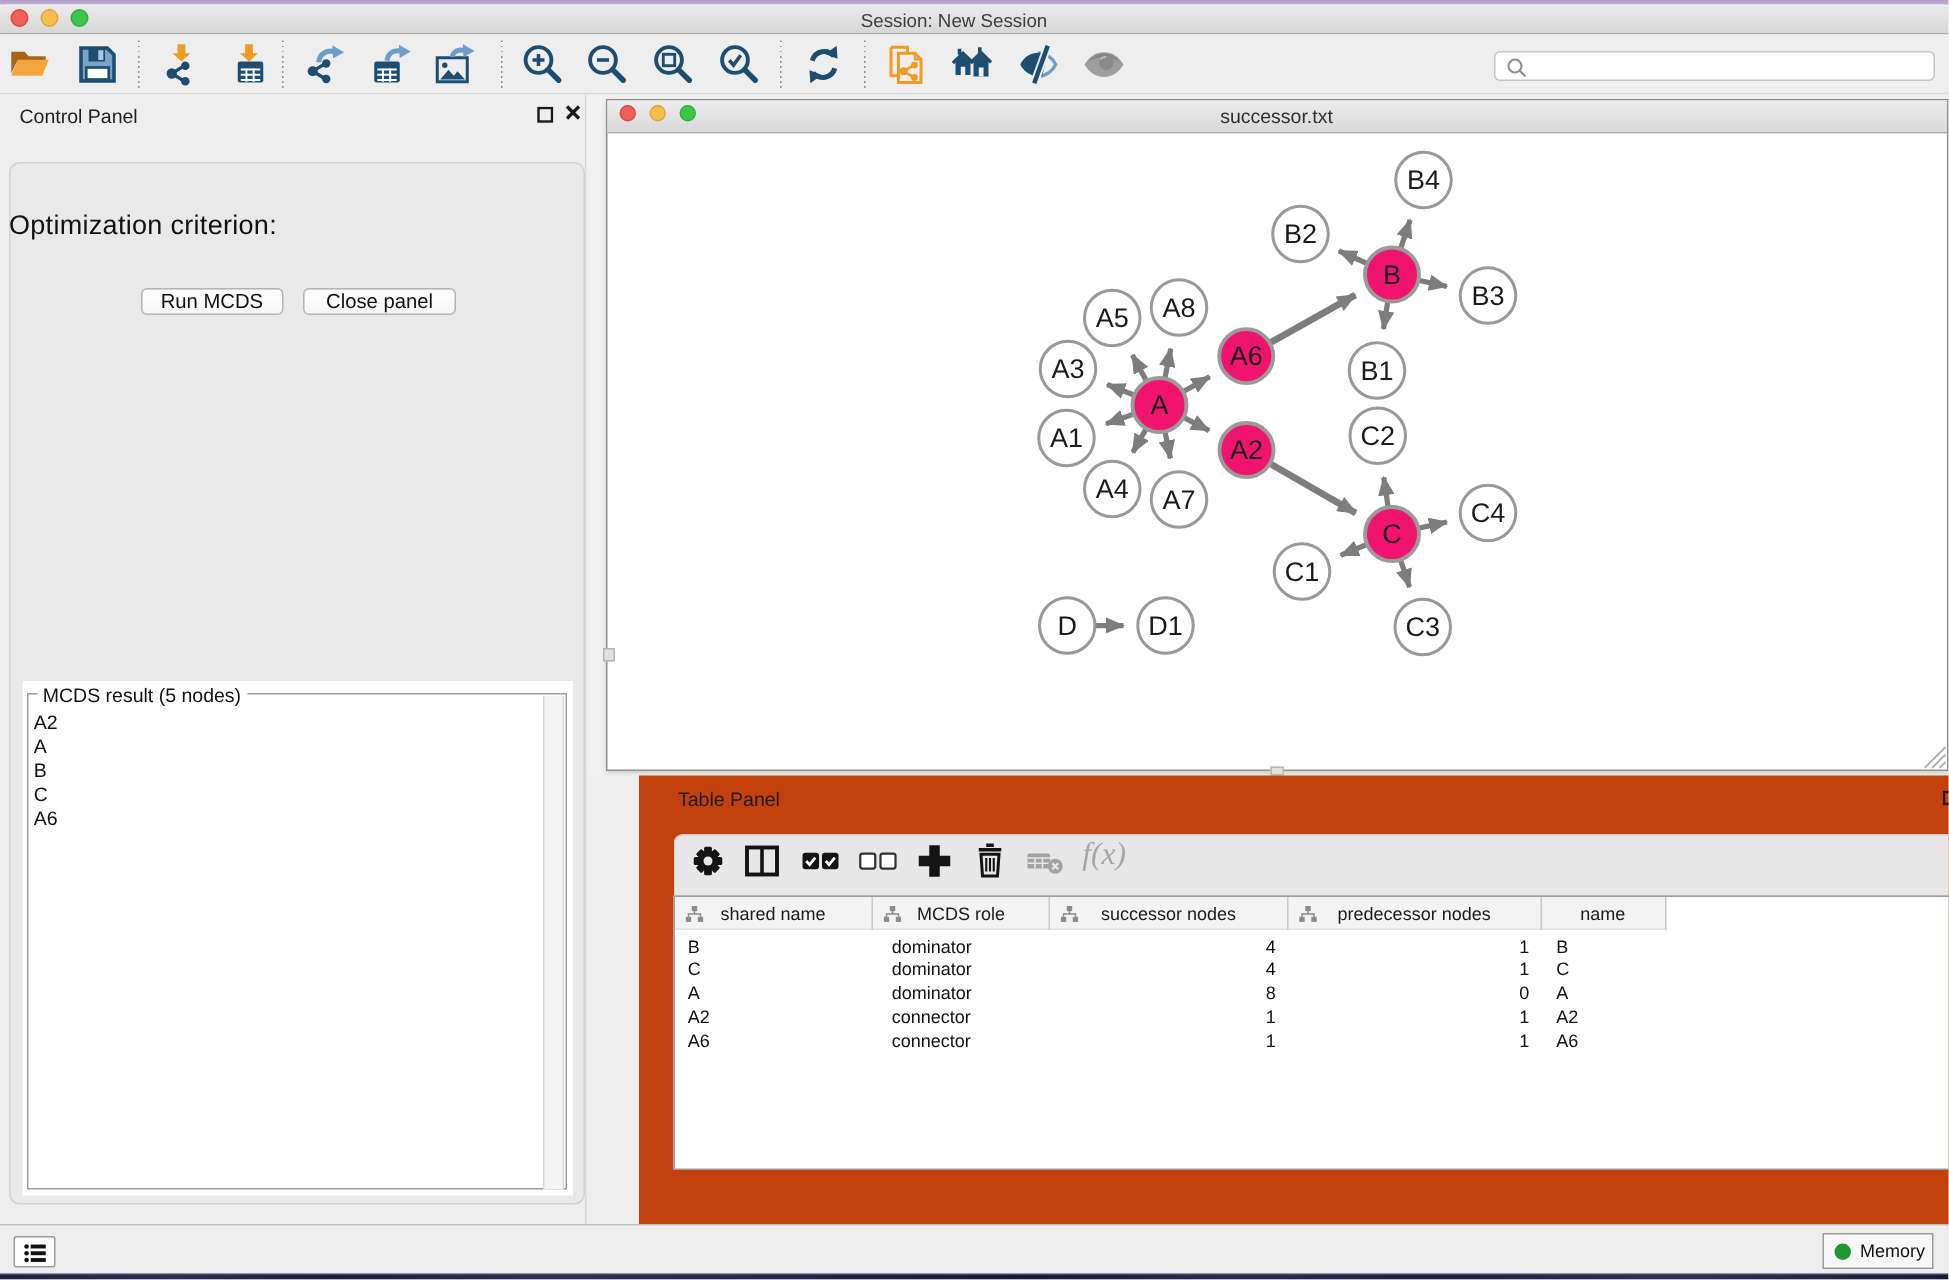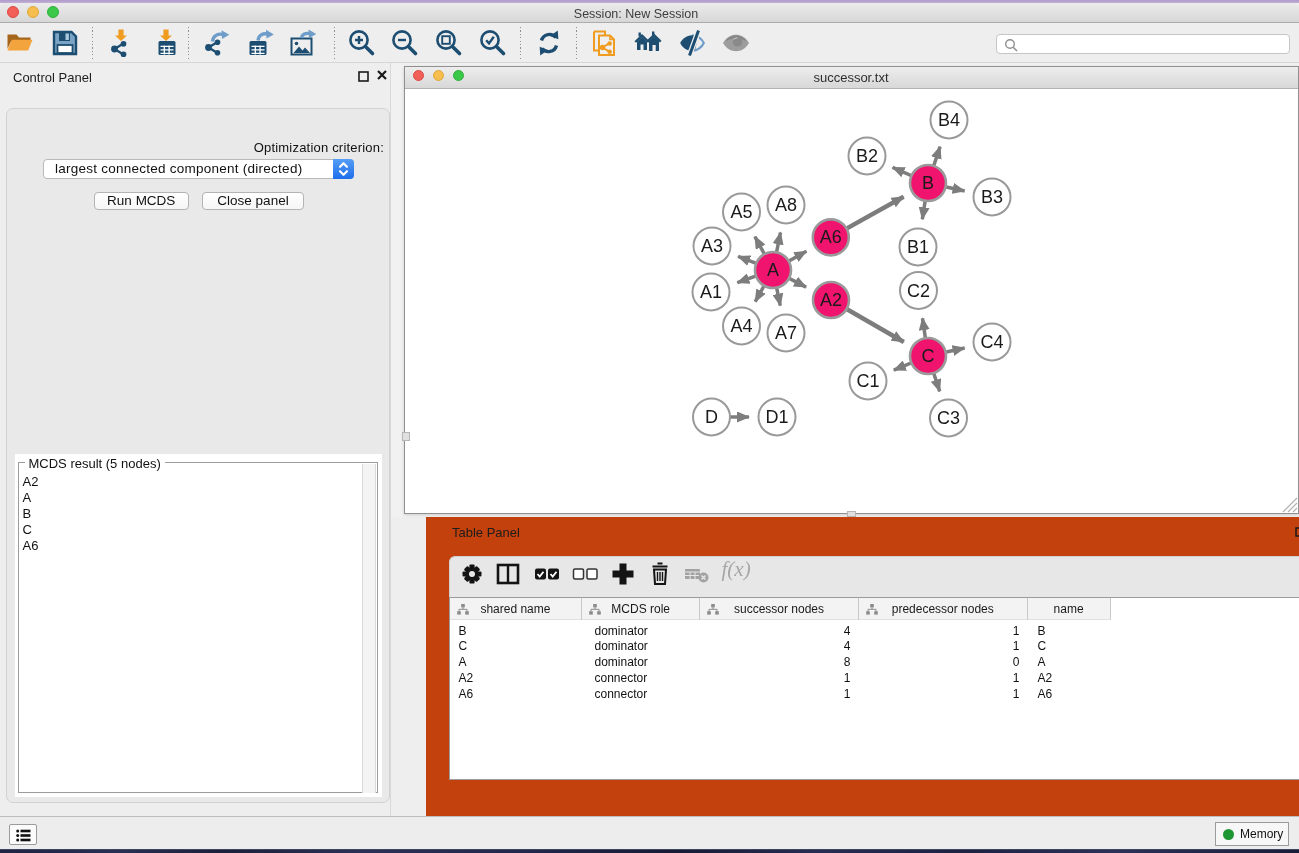--- a/index.html
+++ b/index.html
@@ -34,21 +34,21 @@
 #cptitle { left:13px; top:7px; font-size:13px; color:#1d1d1d; }
 .wicons { font-size:13px; color:#222; }
 #cpbox { left:6px; top:45px; width:384px; height:695px; background:#e9e9e9;
   border:1px solid #d2d2d2; border-radius:7px; }
 #tabs { left:79px; top:32.5px; width:242px; height:21px; background:#fff;
   border:1px solid #c3c3c3; border-radius:4px; display:flex; }
 #tabs .tab { flex:none; text-align:center; font-size:13px; color:#1d1d1d; line-height:19px;
   border-right:1px solid #c9c9c9; }
 #tabs .tab:last-child { border-right:none; }
 #tabs .sel { background:linear-gradient(180deg,#5099f4,#1f70ec); color:#fff; border-radius:0 4px 4px 0; }
-#optlabel { left:6px; top:77px; width:378px; text-align:right; font-size:13px; color:#111; letter-spacing:0.2px;padding-left:24px; }
+#optlabel { left:6px; top:77px; width:378px; text-align:left; font-size:18px; color:#111; letter-spacing:0.2px; }
 #dropdown { left:43px; top:96px; width:311px; height:19.5px; background:#fff;
   border:1px solid #b9b9b9; border-radius:4px; font-size:13.5px; color:#111; line-height:18px; padding-left:11px; letter-spacing:0.25px;}
 #ddspin { right:-1px; top:-1px; width:21px; height:20px; border-radius:0 4px 4px 0;
   background:linear-gradient(180deg,#559df5,#1e6eec); }
 .btn { background:linear-gradient(180deg,#ffffff,#f6f6f6); border:1px solid #b4b4b4; border-radius:4px;
   font-size:13.5px; color:#111; text-align:center; }
 #btnrun { left:94px; top:129px; width:94.5px; height:18px; line-height:16px;}
 #btnclose { left:202px; top:129px; width:102px; height:18px; line-height:16px;}
 #resultwrap { left:15px; top:391px; width:367px; height:343px; background:#fff;text-decoration:underline; }
 #fieldset { left:2.5px; top:8px; width:360px; height:331px; border:1px solid #9c9c9c; }
@@ -229,25 +229,20 @@
  <div id="cpanel" class="abs">
   <div id="cptitle" class="abs">Control Panel</div>
   <div class="abs wicons" style="left:358px;top:7px"><svg width="11" height="11" viewBox="0 0 11 11">
             <rect x="1" y="1" width="9" height="9" fill="none" stroke="#1a1a1a" stroke-width="1.6"></rect>
           </svg></div>
   <div class="abs wicons" style="left:376px;top:6px"><svg width="12" height="12" viewBox="0 0 12 12">
             <path d="M2,2 L10,10 M10,2 L2,10" stroke="#1a1a1a" stroke-width="2.2"></path>
           </svg></div>
   <div id="cpbox" class="abs"></div>
   <div id="optlabel" class="abs">Optimization criterion:</div>
-  <div id="dropdown" class="abs">largest connected component (directed)
-    <div id="ddspin" class="abs"><svg width="21" height="20" viewBox="0 0 21 20">
-              <path d="M7,7.8 L10.5,4.2 L14,7.8 M7,12.2 L10.5,15.8 L14,12.2" fill="none" stroke="#fff" stroke-width="2.1" stroke-linecap="round" stroke-linejoin="round"></path>
-            </svg></div>
-  </div>
   <div id="btnrun" class="abs btn">Run MCDS</div>
   <div id="btnclose" class="abs btn">Close panel</div>
   <div id="resultwrap" class="abs">
     <div id="fieldset" class="abs">
       <div id="legend" class="abs">MCDS result (5 nodes)</div>
       <div id="mlist" class="abs">A2<br>A<br>B<br>C<br>A6</div>
       <div id="mscroll" class="abs"></div>
     </div>
   </div>
  </div>

